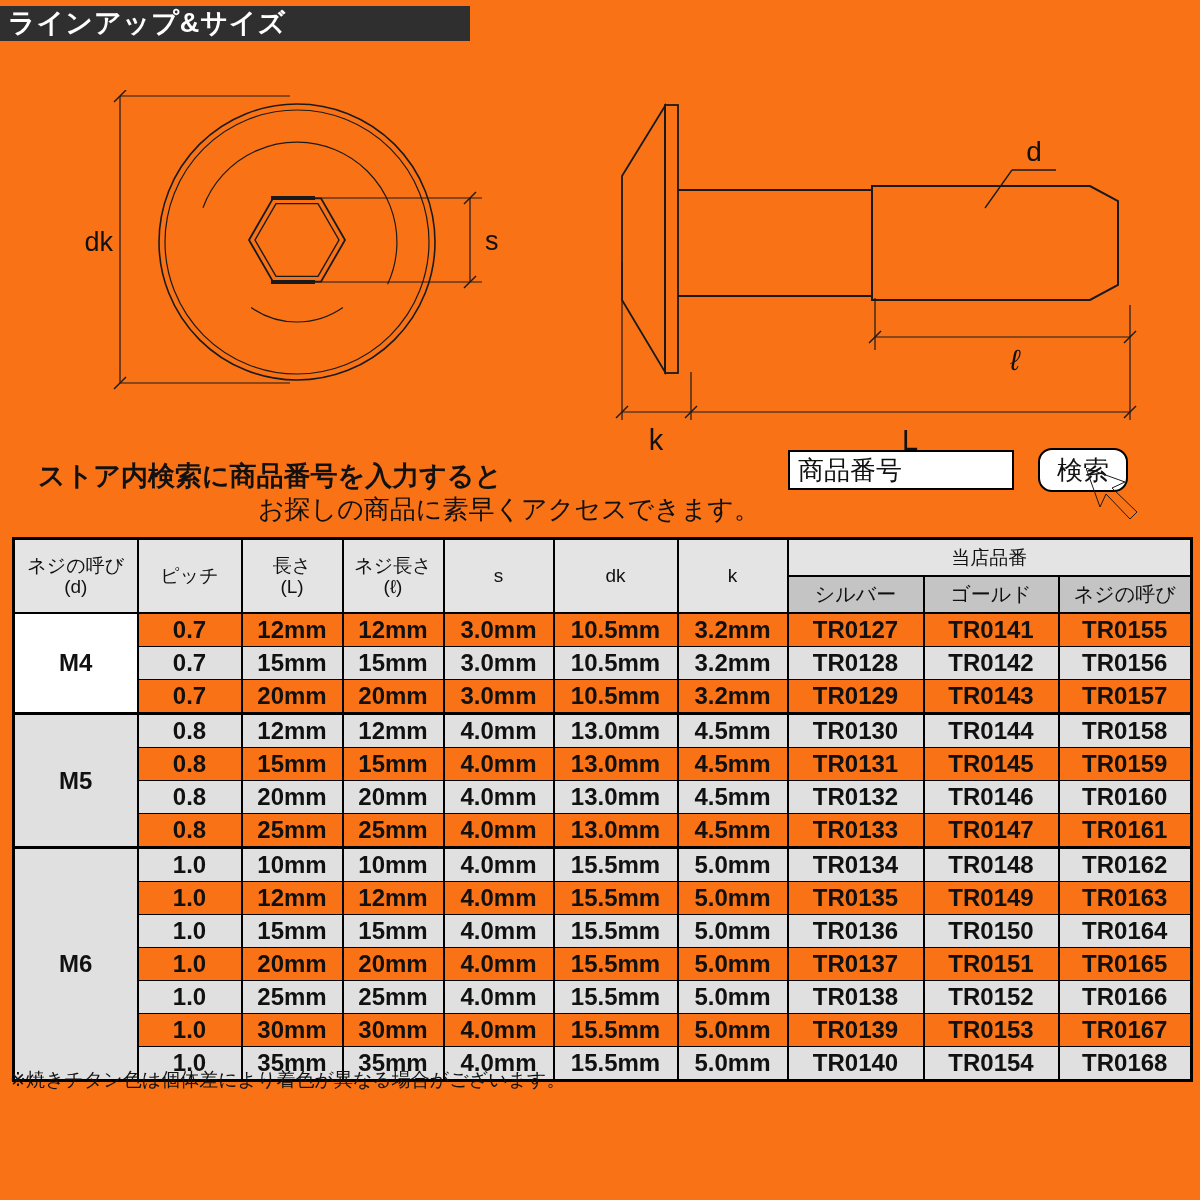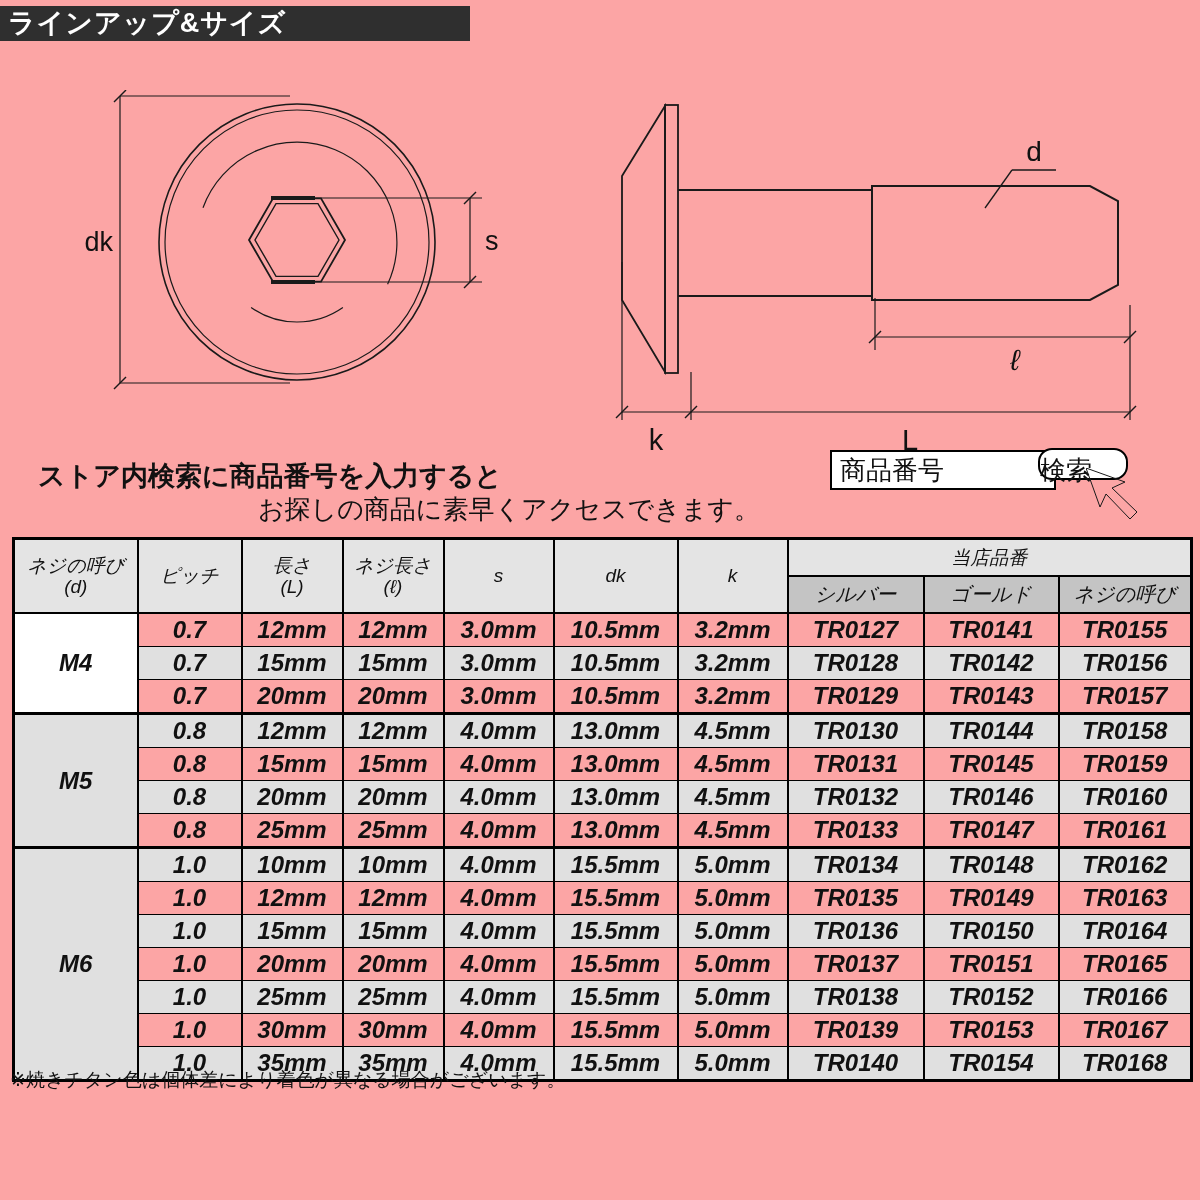--- a/index.html
+++ b/index.html
@@ -1,40 +1,40 @@
 <!DOCTYPE html>
 <html><head>
 <meta charset="utf-8">
 <style>
   html,body{margin:0;padding:0;background:#fff;}
-  #page{position:relative;width:1200px;height:1200px;background:#fca5a5;overflow:hidden;
+  #page{position:relative;width:1200px;height:1200px;background:#f97316;overflow:hidden;
         font-family:"Liberation Sans","DejaVu Sans",sans-serif;color:#111;}
 
   
   .banner{position:absolute;left:0;top:6px;width:470px;height:35px;background:#2f2f2f;
           color:#fff;font-size:27px;font-weight:bold;line-height:35px;padding-left:8px;
           box-sizing:border-box;letter-spacing:1px;}
 
   
   svg{position:absolute;}
   svg line, svg path, svg circle, svg rect, svg polygon{stroke:#1a1a1a;fill:none;}
   svg text{font-family:"Liberation Sans","DejaVu Sans",sans-serif;fill:#111;stroke:none;}
 
   
   .note1{position:absolute;left:38px;top:458px;font-size:27px;font-weight:bold;}
   .note2{position:absolute;left:258px;top:492px;font-size:26px;}
-  .sinput{position:absolute;left:830px;top:450px;width:226px;height:40px;border:2px solid #000;
+  .sinput{position:absolute;left:788px;top:450px;width:226px;height:40px;border:2px solid #000;
           box-sizing:border-box;font-size:26px;padding:0 0 0 8px;font-family:inherit;background:#fff;color:#111;outline:none;}
-  .sbtn{position:absolute;left:1038px;top:448px;width:90px;height:32px;border:2px solid #000;
-        border-radius:14px;box-sizing:border-box;font-size:26px;line-height:40px;background:#fff;}
+  .sbtn{position:absolute;left:1038px;top:448px;width:90px;height:44px;border:2px solid #000;
+        border-radius:14px;box-sizing:border-box;font-size:26px;text-align:center;line-height:40px;background:#fff;}
   .cursor{position:absolute;left:1086px;top:468px;}
 
   
   table{border-collapse:collapse;table-layout:fixed;position:absolute;left:12px;top:537px;width:1178px;
-        border:3px solid #000;font-style:italic;}
+        border:3px solid #000;}
   th,td{border:2px solid #000;padding:0;text-align:center;vertical-align:middle;overflow:hidden;}
   th{height:35px;font-size:19px;font-weight:normal;background:#e4e4e4;line-height:1.12;white-space:pre-line;}
   tr.sub th{background:#c4c4c4;font-size:20px;}
   td{height:32px;font-size:24px;font-weight:bold;line-height:1;border-top-width:1px;border-bottom-width:1px;}
   tr.zeb td{background:#e0e0e0;}
   tr.gs td{border-top-width:3px;}
   td.glabel{background:#fff;font-size:24px;}
 
   
   .fnotes{position:absolute;left:10px;top:1062px;font-size:19px;line-height:35px;}

